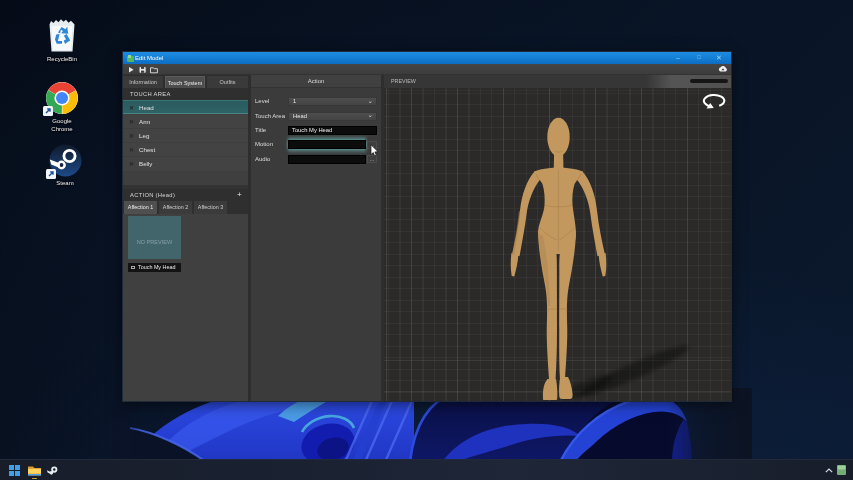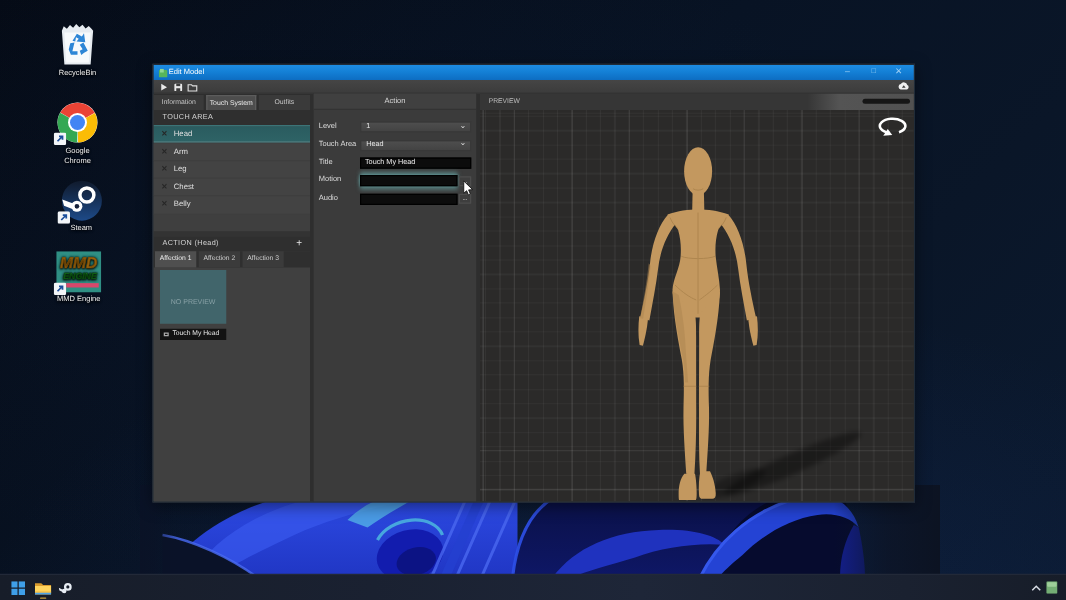--- a/index.html
+++ b/index.html
@@ -195,35 +195,20 @@
         <path d="M0.8 15.5 L10 19 L11.5 24.2 L2.2 20.6 Z" fill="#fff"></path>
       </svg>
       <svg width="10" height="10" viewBox="0 0 10 10" style="position:absolute; left:-3px; bottom:-2px;">
         <rect x="0" y="0" width="10" height="10" rx="1.5" fill="#f2f5f8"></rect>
         <path d="M3 7 L7 3 M4.2 3 L7 3 L7 5.8" stroke="#1c4f9c" stroke-width="1.4" fill="none"></path>
       </svg>
     </div>
     <div style="margin-top:3px;">Steam</div>
   </div>
 
-  <div class="dicon" style="left:25px; top:201px;">
-    <div class="img" style="width:36px; height:33px;">
-      <svg width="36" height="33" viewBox="0 0 36 33">
-        <rect x="0" y="0" width="36" height="33" fill="#2f8f84"></rect>
-        <text x="18" y="13" text-anchor="middle" font-family="Liberation Sans" font-size="12.5" font-weight="bold" font-style="italic" fill="#f6a21c" stroke="#7a4a00" stroke-width="0.5">MMD</text>
-        <text x="19" y="22" text-anchor="middle" font-family="Liberation Sans" font-size="7" font-weight="bold" font-style="italic" fill="#35c93f" stroke="#064a0a" stroke-width="0.5">ENGINE</text>
-        <rect x="8" y="25.5" width="26" height="3.5" fill="#d8476b"></rect>
-      </svg>
-      <svg width="10" height="10" viewBox="0 0 10 10" style="position:absolute; left:-2px; bottom:-2px;">
-        <rect x="0" y="0" width="10" height="10" rx="1.5" fill="#f2f5f8"></rect>
-        <path d="M3 7 L7 3 M4.2 3 L7 3 L7 5.8" stroke="#1c4f9c" stroke-width="1.4" fill="none"></path>
-      </svg>
-    </div>
-    <div style="margin-top:3px;">MMD Engine</div>
-  </div>
 
   <div id="win" class="abs">
     <div id="titlebar" class="abs">
       <svg width="7" height="7" viewBox="0 0 7 7" style="position:absolute; left:4px; top:2.5px;">
         <rect x="0" y="1" width="7" height="6" rx="1" fill="#57b55a"></rect>
         <rect x="1" y="0" width="3" height="3" fill="#8fd892"></rect>
       </svg>
       <span class="ttl">Edit Model</span>
       <div class="winbtn" style="right:45px;">–</div>
       <div class="winbtn" style="right:24px; font-size:6px;">□</div>

